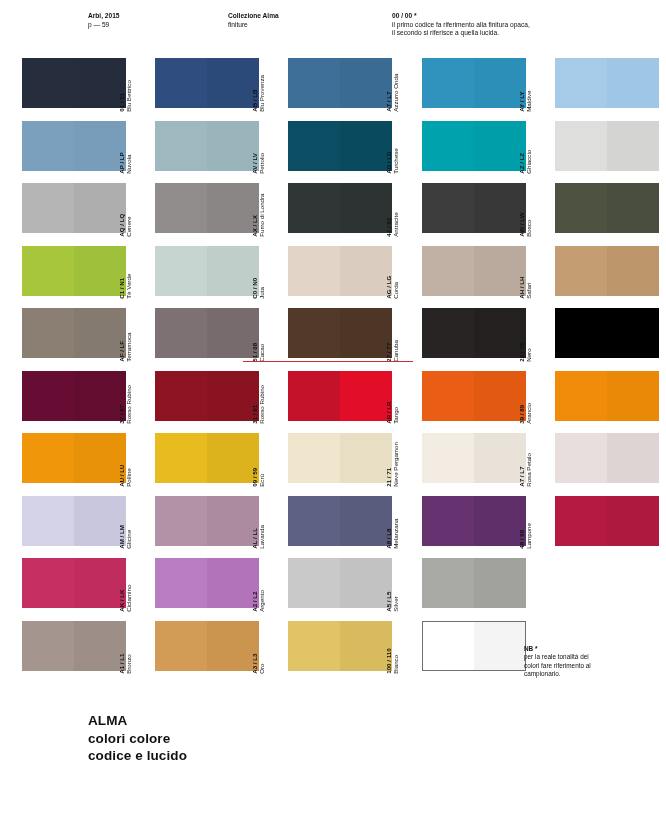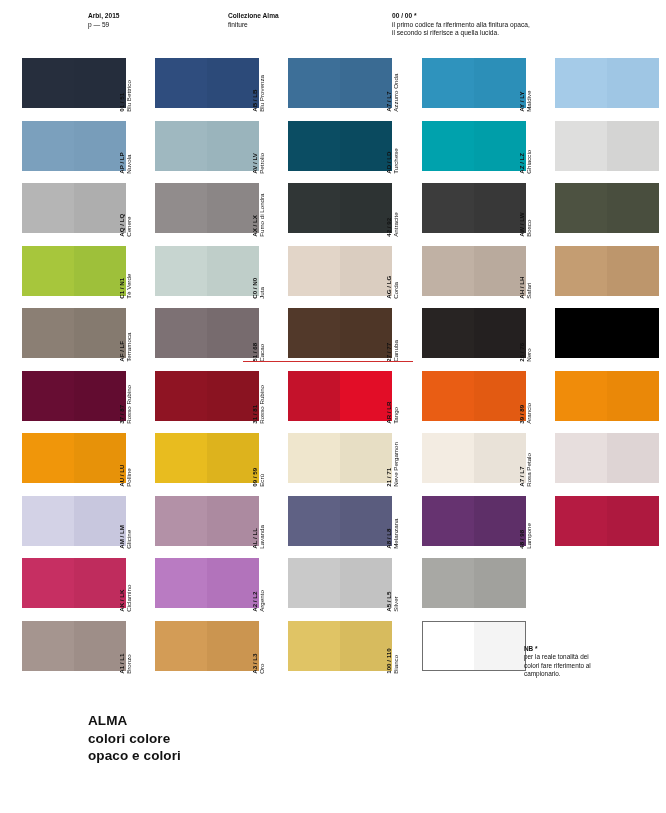--- a/index.html
+++ b/index.html
@@ -710,14 +710,14 @@
 <div class="nb">
   <span class="nb-t">NB *</span>
   <span class="nb-b">per la reale tonalità dei</span>
   <span class="nb-b">colori fare riferimento al</span>
   <span class="nb-b">campionario.</span>
 </div>
 
 <div class="footer">
   <span>ALMA</span>
   <span>colori colore</span>
-  <span>opaco e colori</span>
+  <span>codice e lucido</span>
 </div>
 
 </body></html>

